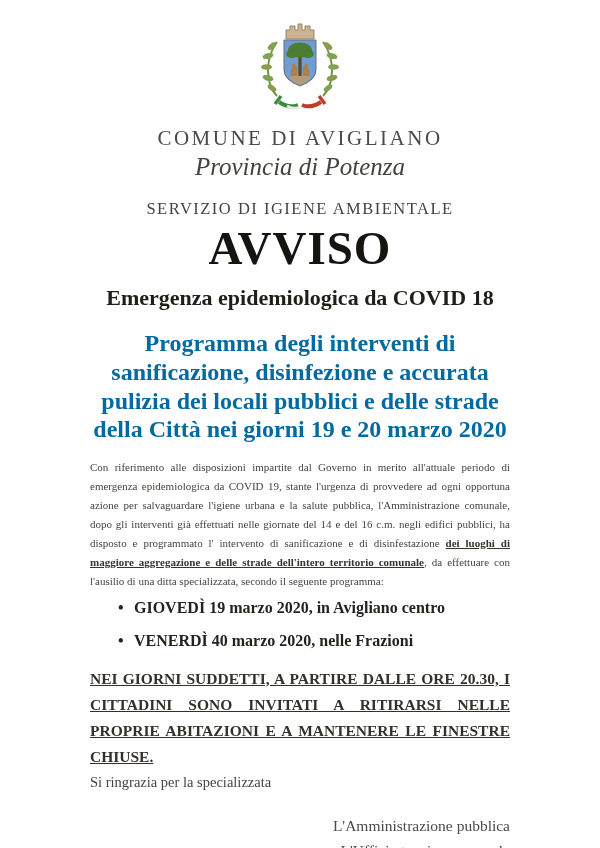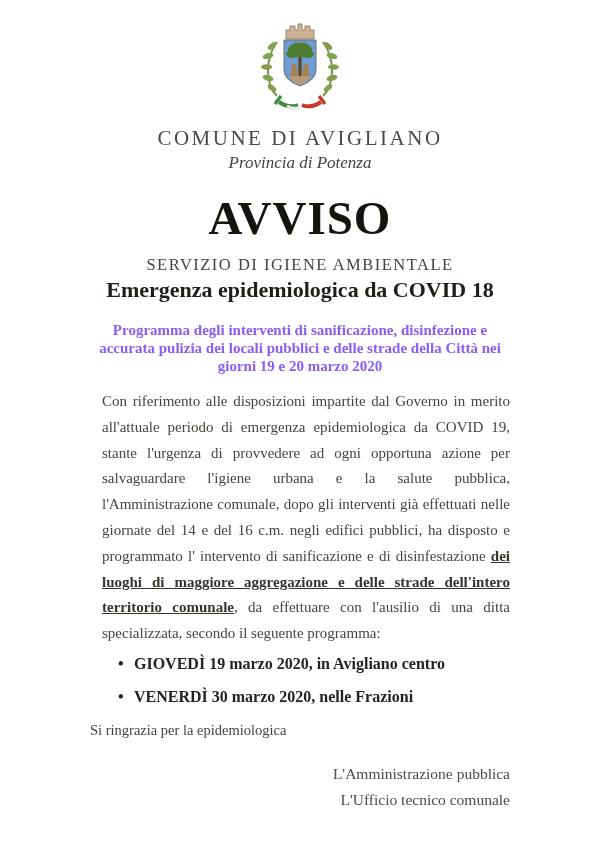--- a/index.html
+++ b/index.html
@@ -21,21 +21,21 @@
   .crest-wrap svg { display: inline-block; }
 
   .municipality {
     font-size: 21px;
     letter-spacing: 2.5px;
     color: #4a4a48;
     margin: 6px 0 2px 0;
   }
   .province {
     font-style: italic;
-    font-size: 17px;
+    font-size: 25px;
     color: #44423e;
     margin: 0 0 18px 0;
   }
   .service {
     font-size: 16.5px;
     letter-spacing: 1.5px;
     color: #45433f;
     margin: 0 0 2px 0;
   }
   .notice-title {
@@ -45,33 +45,33 @@
     color: #16140f;
     margin: 2px 0 10px 0;
   }
   .subtitle {
     font-size: 22px;
     font-weight: bold;
     color: #201e18;
     margin: 0 0 18px 0;
   }
   .program-heading {
-    font-size: 15px;
+    font-size: 24px;
     font-weight: bold;
     line-height: 1.2;
-    color: #8b5cf6;
+    color: #0369a1;
     margin: 0 auto 14px auto;
     max-width: 500px;
   }
   .body-text {
-    font-size: 15px;
+    font-size: 11px;
     line-height: 1.72;
     text-align: justify;
     color: #46443f;
-    margin: 0 0 8px 12px;
+    margin: 0 0 8px 0;
   }
   .body-text .emph {
     font-weight: bold;
     text-decoration: underline;
     color: #37342e;
   }
   ul.schedule {
     list-style: none;
     margin: 8px 0 16px 0;
     padding: 0 0 0 28px;
@@ -153,33 +153,34 @@
       <path d="M38 80 C44 84 50 86 57 83" fill="none" stroke-width="4" stroke="#3e8a3f"></path>
       <path d="M46 84 C52 87 56 87 59 85" fill="none" stroke="#e9e9e6" stroke-width="3"></path>
       <path d="M80 80 C74 84 68 86 61 83" fill="none" stroke-width="4" stroke="#c23b2a"></path>
       <path d="M40 74 L34 82" fill="none" stroke-width="3.4" stroke="#3e8a3f"></path>
       <path d="M78 74 L84 82" fill="none" stroke-width="3.4" stroke="#c23b2a"></path>
     </svg>
   </div>
 
   <div class="center municipality">COMUNE DI AVIGLIANO</div>
   <div class="center province">Provincia di Potenza</div>
+  <div class="center service">SERVIZIO DI IGIENE AMBIENTALE</div>
+
   <div class="center notice-title">AVVISO</div>
-
-  <div class="center service">SERVIZIO DI IGIENE AMBIENTALE</div>
   <div class="center subtitle">Emergenza epidemiologica da COVID 18</div>
   <div class="center program-heading">Programma degli interventi di sanificazione, disinfezione e accurata pulizia dei locali pubblici e delle strade della Città nei giorni 19 e 20 marzo 2020</div>
 
   <p class="body-text"><span>Con riferimento alle disposizioni impartite dal Governo in merito all'attuale periodo di emergenza epidemiologica da COVID 19, stante l'urgenza di provvedere ad ogni opportuna azione per salvaguardare l'igiene urbana e la salute pubblica, l'Amministrazione comunale, dopo gli interventi già effettuati nelle giornate del 14 e del 16 c.m. negli edifici pubblici, ha disposto e programmato l' intervento di sanificazione e di disinfestazione </span><span class="emph">dei luoghi di maggiore aggregazione e delle strade dell'intero territorio comunale</span><span>, da effettuare con l'ausilio di una ditta specializzata, secondo il seguente programma:</span></p>
 
   <ul class="schedule">
     <li>GIOVEDÌ 19 marzo 2020, in Avigliano centro</li>
-    <li>VENERDÌ 30 marzo 2020, nelle Frazioni</li>
+    <li>VENERDÌ 40 marzo 2020, nelle Frazioni</li>
   </ul>
 
-  <p class="thanks">Si ringrazia per la epidemiologica</p>
+  <p class="warning">NEI GIORNI SUDDETTI, A PARTIRE DALLE ORE 20.30, I CITTADINI SONO INVITATI A RITIRARSI NELLE PROPRIE ABITAZIONI E A MANTENERE LE FINESTRE CHIUSE.</p>
+  <p class="thanks">Si ringrazia per la specializzata</p>
 
   <div class="signature">
     <div>L'Amministrazione pubblica</div>
     <div>L'Ufficio tecnico comunale</div>
   </div>
 
 </div>
 
 </body></html>

